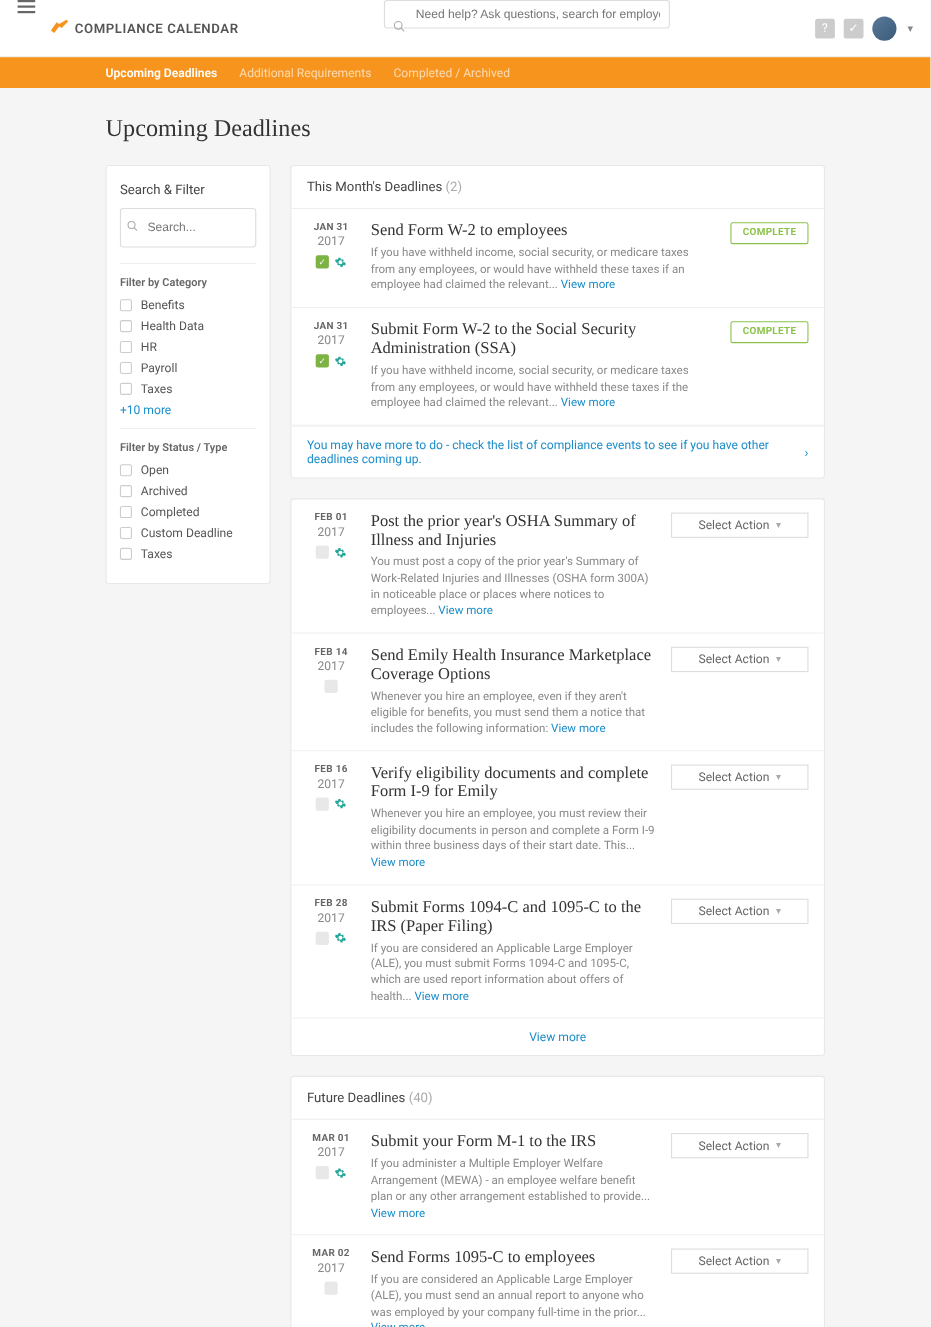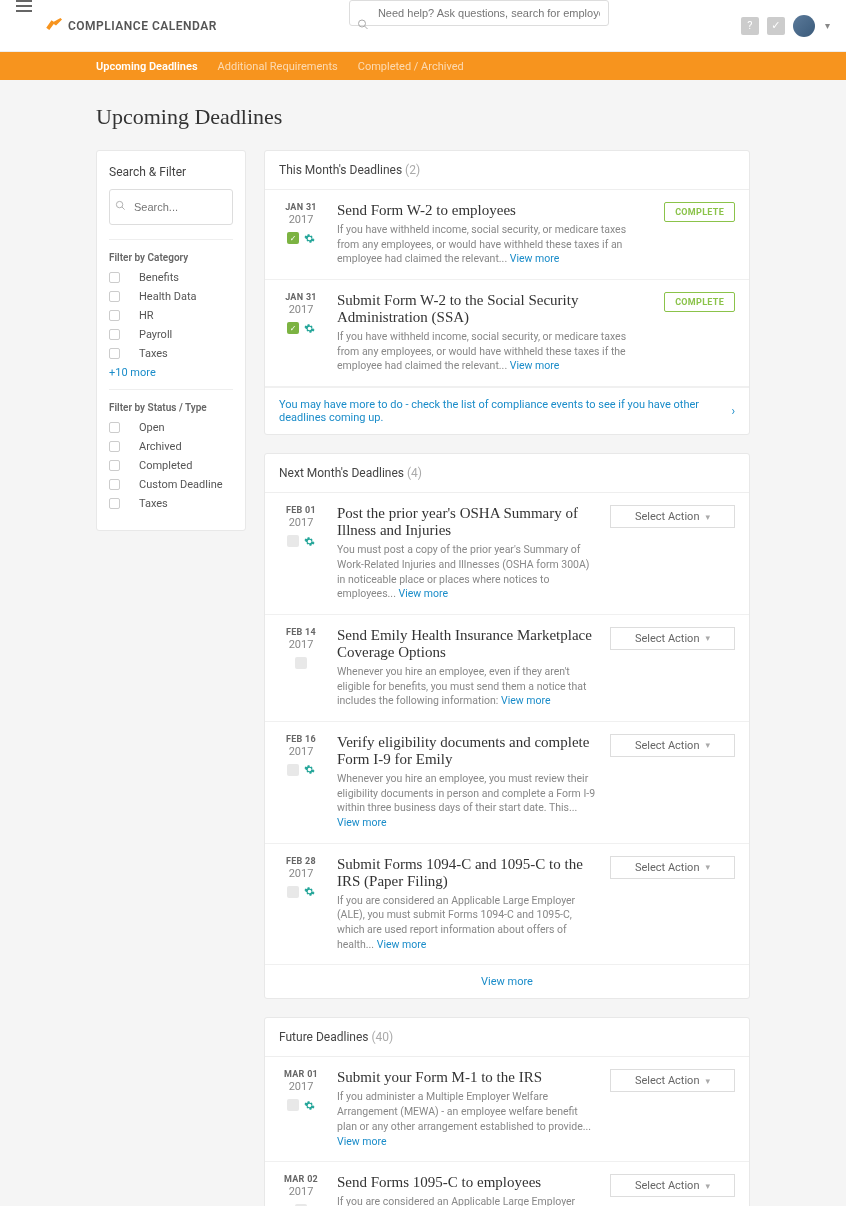--- a/index.html
+++ b/index.html
@@ -23,21 +23,21 @@
 .tab.active::after { content: ''; position: absolute; bottom: -6px; left: 50%; transform: translateX(-50%); border: 6px solid transparent; border-top-color: #f7941e; }
 .page { padding: 24px 96px 40px; }
 .page-title { font-family: Georgia, serif; font-size: 22px; font-weight: 400; color: #333; margin-bottom: 20px; }
 .layout { display: flex; gap: 18px; align-items: flex-start; }
 .sidebar { width: 150px; background: #fff; border: 1px solid #e8e8e8; border-radius: 3px; padding: 14px 12px; flex-shrink: 0; }
 .sidebar-title { font-size: 12px; color: #444; margin-bottom: 10px; }
 .sidebar-search { position: relative; margin-bottom: 14px; }
 .sidebar-search input { width: 100%; height: 36px; border: 1px solid #ddd; border-radius: 3px; padding: 0 6px 0 24px; font-size: 11px; }
 .sidebar-search .search-icon { position: absolute; left: 6px; top: 50%; transform: translateY(-50%); color: #aaa; font-size: 12px; }
 .filter-label { font-size: 10px; font-weight: 600; color: #666; margin: 12px 0 8px; }
-.filter-item { display: flex; align-items: center; gap: 19px; font-size: 11px; color: #555; margin-bottom: 6px; cursor: pointer; }
+.filter-item { display: flex; align-items: center; gap: 8px; font-size: 11px; color: #555; margin-bottom: 6px; cursor: pointer; }
 .checkbox { width: 11px; height: 11px; border: 1px solid #ccc; border-radius: 2px; flex-shrink: 0; }
 .more-link { font-size: 11px; color: #1a8cc9; cursor: pointer; margin-top: 6px; }
 .main { flex: 1; display: flex; flex-direction: column; gap: 18px; }
 .panel { background: #fff; border: 1px solid #e8e8e8; border-radius: 3px; overflow: hidden; }
 .panel-header { padding: 12px 14px; font-size: 12px; color: #444; border-bottom: 1px solid #eee; }
 .panel-header .count { color: #aaa; }
 .deadline { display: flex; padding: 12px 14px; border-bottom: 1px solid #f0f0f0; gap: 14px; align-items: flex-start; }
 .deadline:last-child { border-bottom: none; }
 .date-col { width: 44px; flex-shrink: 0; text-align: center; }
 .date-md { font-size: 9px; font-weight: 700; color: #666; text-transform: uppercase; letter-spacing: 0.3px; }
@@ -208,21 +208,20 @@
             <div class="action-col">
               <span class="complete-badge">COMPLETE</span>
             </div>
           </div>
           <div class="info-row">
             <span>You may have more to do - check the list of compliance events to see if you have other deadlines coming up.</span>
             <span class="chev-r">›</span>
           </div>
         </div>
         <div class="panel">
-          <div class="panel-header"><span>Next Month's Deadlines</span> <span class="count">(4)</span></div>
           <div class="deadline">
             <div class="date-col">
               <div class="date-md">FEB 01</div>
               <div class="date-yr">2017</div>
               <div class="status-icons">
                 <span class="sicon note"></span>
                 <span class="sicon gear">
                   <svg width="11" height="11" viewBox="0 0 24 24" fill="currentColor">
                     <path d="M12 8a4 4 0 100 8 4 4 0 000-8zm9 4a7 7 0 01-.1 1.2l2.1 1.6-2 3.5-2.5-1a7 7 0 01-2 1.2l-.4 2.7h-4l-.4-2.7a7 7 0 01-2-1.2l-2.5 1-2-3.5 2.1-1.6A7 7 0 013 12a7 7 0 01.1-1.2L1 9.2l2-3.5 2.5 1a7 7 0 012-1.2L8 2.8h4l.4 2.7a7 7 0 012 1.2l2.5-1 2 3.5-2.1 1.6c.1.4.1.8.1 1.2z"></path>
                   </svg>

